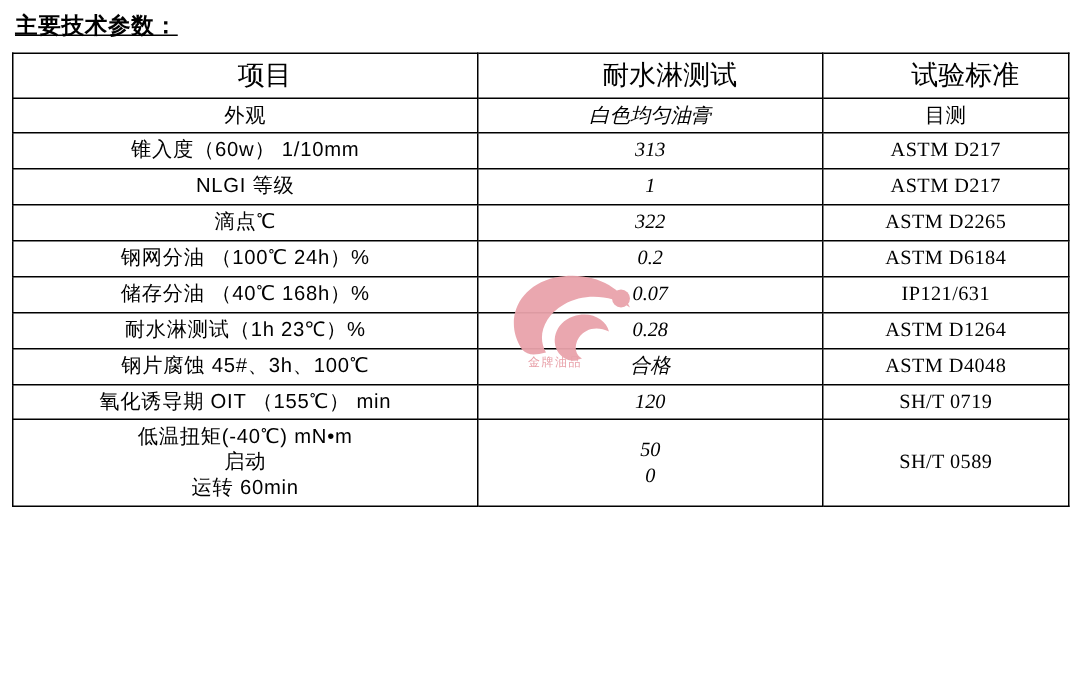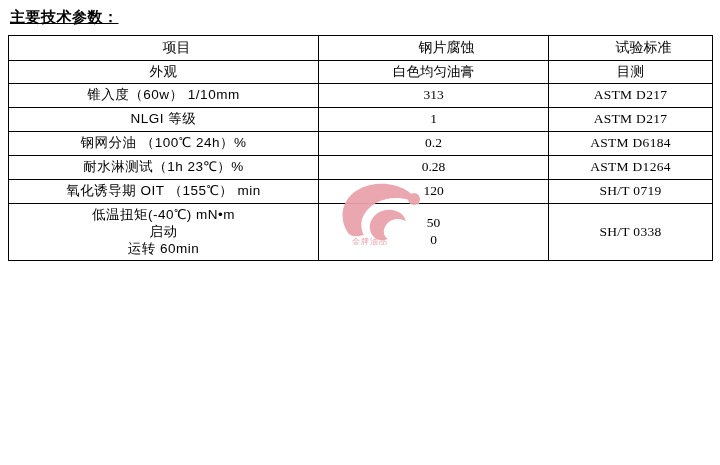--- a/index.html
+++ b/index.html
@@ -40,34 +40,35 @@
     border: 1px solid #000000;
     text-align: center;
     vertical-align: middle;
     font-size: 13.5px;
     font-weight: normal;
     padding: 3px 2px;
     line-height: 1.25;
     background: transparent;
   }
   table.spec th {
-    font-size: 14px;
+    font-size: 18px;
     padding-left: 28px;
   }
   col.c1 { width: 310px; }
   col.c2 { width: 230px; }
   col.c3 { width: 164px; }
   .std {
     font-family: "Liberation Serif", serif;
     font-size: 13.5px;
     letter-spacing: 0.3px;
   }
   .val {
     font-family: "Liberation Serif", serif;
     font-size: 13.5px;
+    font-style: italic;
   }
   .item-cell {
     letter-spacing: 0.5px;
   }
   .multiline {
     line-height: 1.6;
     padding-top: 4px;
     padding-bottom: 4px;
   }
   .multiline .ln { display: block; }
@@ -101,66 +102,81 @@
 
   <table class="spec">
     <colgroup>
       <col class="c1">
         <col class="c2">
         <col class="c3">
     </colgroup>
     <thead>
       <tr>
         <th>项目</th>
-        <th>钢片腐蚀</th>
+        <th>耐水淋测试</th>
         <th>试验标准</th>
       </tr>
     </thead>
     <tbody>
       <tr>
         <td class="item-cell">外观</td>
         <td class="val">白色均匀油膏</td>
         <td class="std">目测</td>
       </tr>
       <tr>
         <td class="item-cell">锥入度（60w） 1/10mm</td>
         <td class="val">313</td>
         <td class="std">ASTM D217</td>
       </tr>
       <tr>
         <td class="item-cell">NLGI 等级</td>
         <td class="val">1</td>
         <td class="std">ASTM D217</td>
       </tr>
       <tr>
+        <td class="item-cell">滴点℃</td>
+        <td class="val">322</td>
+        <td class="std">ASTM D2265</td>
+      </tr>
+      <tr>
         <td class="item-cell">钢网分油 （100℃ 24h）%</td>
         <td class="val">0.2</td>
         <td class="std">ASTM D6184</td>
       </tr>
       <tr>
+        <td class="item-cell">储存分油 （40℃ 168h）%</td>
+        <td class="val">0.07</td>
+        <td class="std">IP121/631</td>
+      </tr>
+      <tr>
         <td class="item-cell">耐水淋测试（1h 23℃）%</td>
         <td class="val">0.28</td>
         <td class="std">ASTM D1264</td>
+      </tr>
+      <tr>
+        <td class="item-cell">钢片腐蚀 45#、3h、100℃</td>
+        <td class="val">合格</td>
+        <td class="std">ASTM D4048</td>
       </tr>
       <tr>
         <td class="item-cell">氧化诱导期 OIT （155℃） min</td>
         <td class="val">120</td>
         <td class="std">SH/T 0719</td>
       </tr>
       <tr>
         <td class="item-cell multiline">
           <span class="ln">低温扭矩(-40℃) mN•m</span>
           <span class="ln">启动</span>
           <span class="ln">运转 60min</span>
         </td>
         <td class="val multiline">
           <span class="ln">50</span>
           <span class="ln">0</span>
         </td>
-        <td class="std">SH/T 0338</td>
+        <td class="std">SH/T 0589</td>
       </tr>
     </tbody>
   </table>
 
   <svg class="watermark" viewBox="0 0 110 80" xmlns="http://www.w3.org/2000/svg">
     <path d="M18 58 C6 40 14 16 40 10 C64 5 84 16 90 30 C78 22 60 20 46 28 C32 36 28 50 34 60 C26 62 22 62 18 58 Z" fill="#e9a3ab"></path>
     <path d="M44 62 C36 54 40 40 52 36 C64 32 74 38 76 46 C68 42 60 44 56 50 C52 56 54 62 58 64 C52 66 48 66 44 62 Z" fill="#e9a3ab"></path>
     <circle cx="84" cy="24" r="6" fill="#e9a3ab"></circle>
   </svg>
   <div class="wm-text">金牌油品</div>

